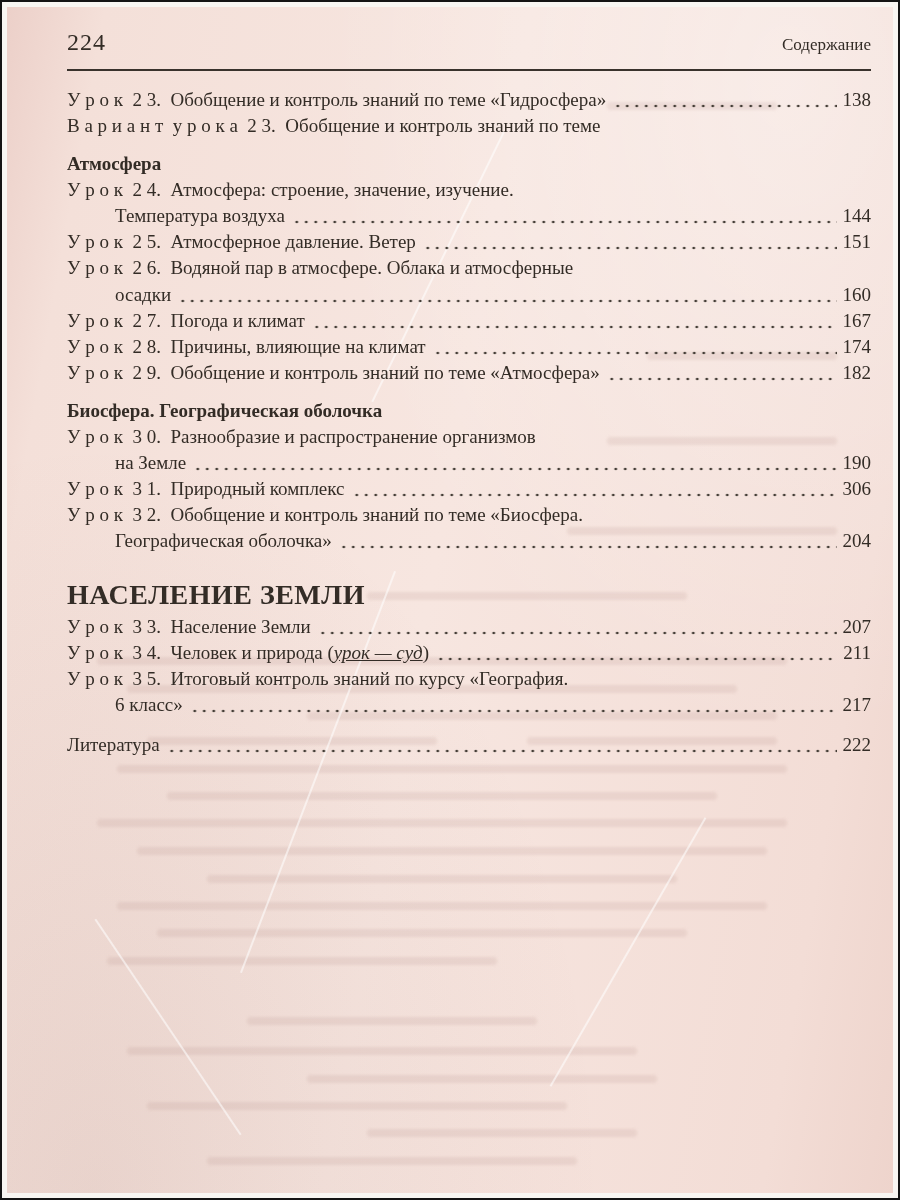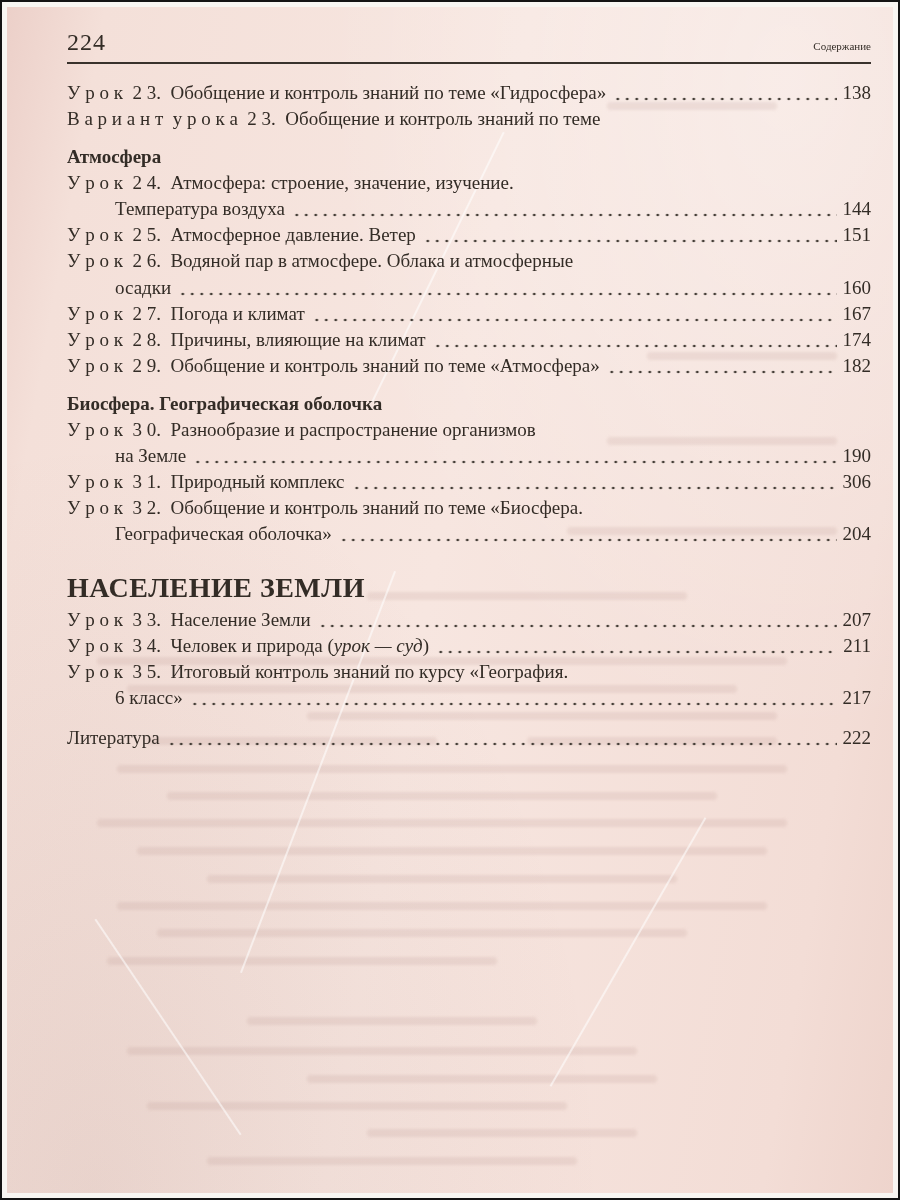--- a/index.html
+++ b/index.html
@@ -35,33 +35,33 @@
     filter: blur(0.6px);
   }
   .content {
     position: relative;
     padding: 22px 22px 0 60px;
     color: var(--ink);
   }
   .header {
     display: flex; justify-content: space-between; align-items: baseline;
     border-bottom: 2px solid #39322c;
-    padding-bottom: 7px;
+    padding-bottom: 14px;
     line-height: 1.1;
   }
   .pageno { font-size: 24px; letter-spacing: 1px; }
-  .header-title { font-size: 11px; }
+  .header-title { font-size: 17px; }
   .toc { margin-top: 16px; font-size: 19px; line-height: 1.37; }
   .toc-entry { }
   .toc-entry.gap { margin-top: 14px; }
   .toc-line { white-space: pre-wrap; }
   .toc-line.last { display: flex; align-items: center; }
   .toc-line.cont { padding-left: 48px; }
   .toc-text { white-space: pre-wrap; }
-  .it { font-style: italic; }
+  .it { font-style: italic; text-decoration: underline; }
   .leader {
     flex: 1 1 auto;
     align-self: flex-end;
     height: 1.15em;
     min-width: 16px;
     margin: 0 6px 0 7px;
     background-image: radial-gradient(circle, #443d36 1.35px, rgba(0,0,0,0) 1.6px);
     background-size: 9.5px 6px;
     background-repeat: repeat-x;
     background-position: left bottom 4px;

